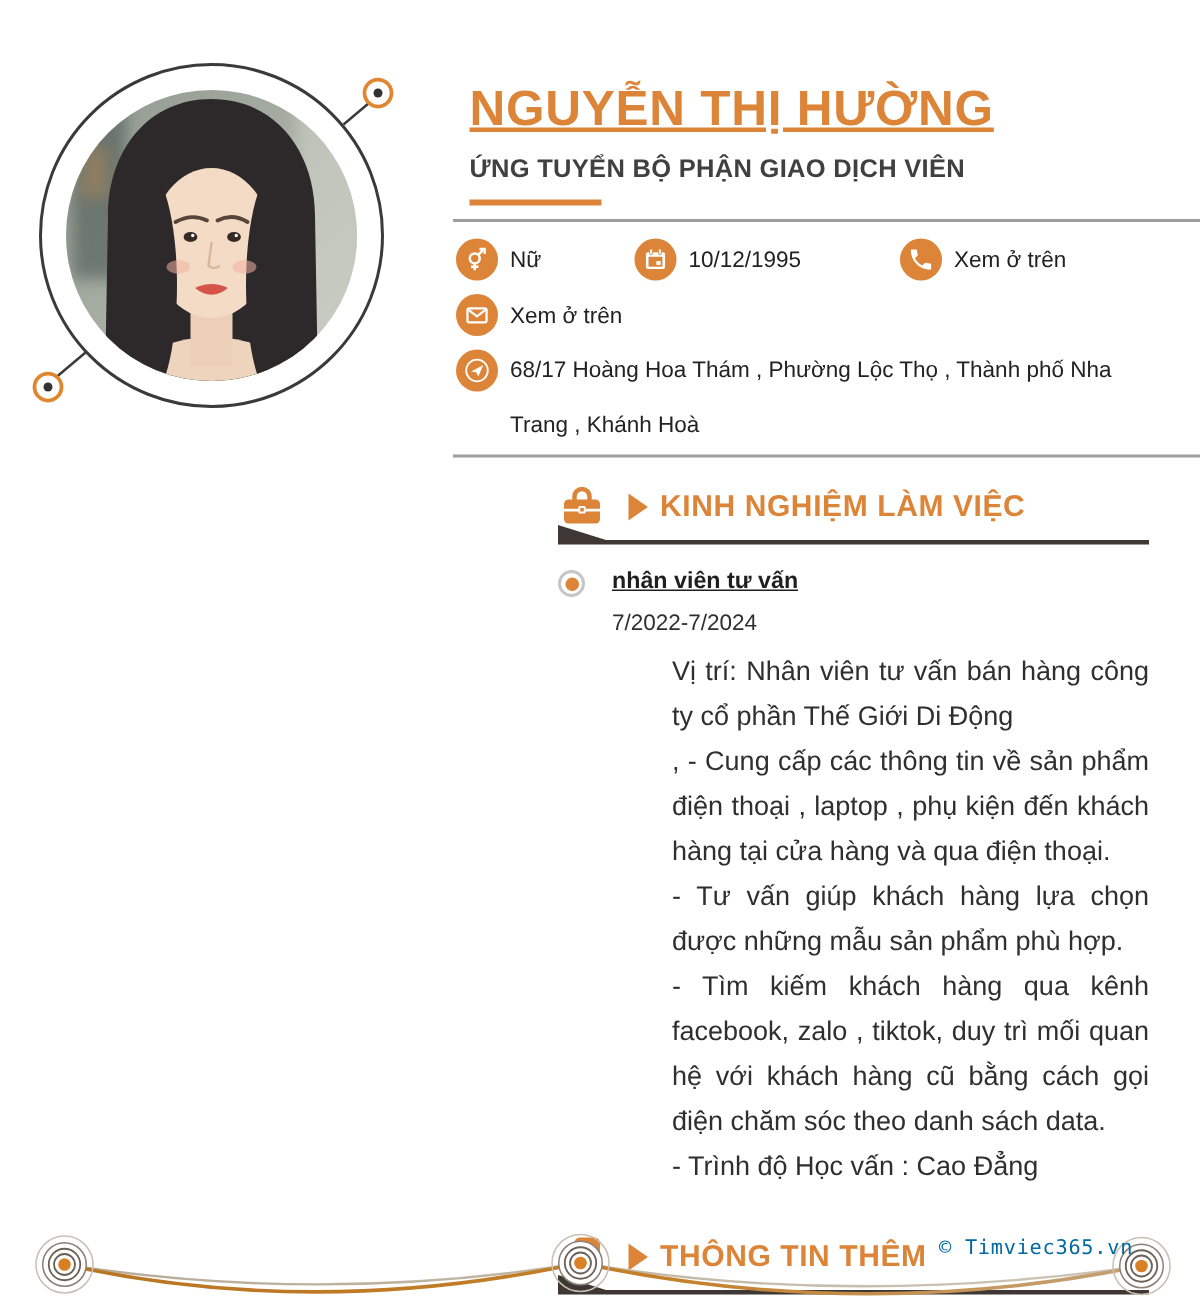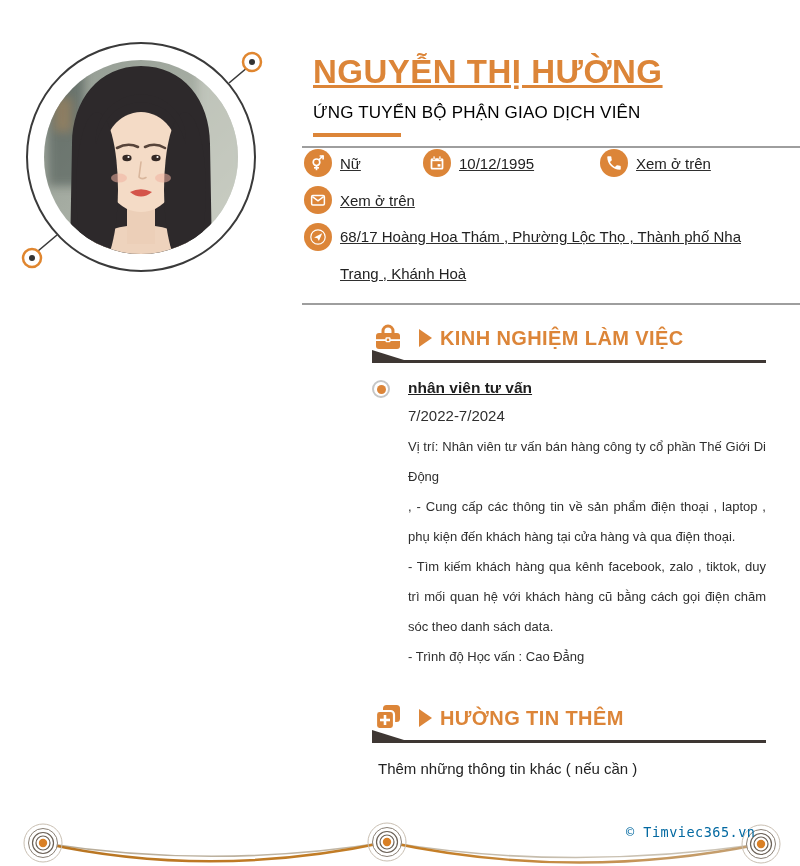--- a/index.html
+++ b/index.html
@@ -12,28 +12,28 @@
   html,body{background:#fff;}
   body{font-family:"Liberation Sans","DejaVu Sans",sans-serif;color:var(--text);}
   .page{position:relative;width:800px;height:866px;background:#fff;overflow:hidden;}
 
   
   .photo-svg{position:absolute;left:0;top:40px;width:290px;height:240px;}
 
   
   .header{position:absolute;left:313px;top:54px;width:487px;}
   .name{font-size:33px;font-weight:bold;color:var(--accent);letter-spacing:.5px;line-height:1.1;text-decoration:underline;}
-  .position{margin-top:13px;font-size:17px;font-weight:normal;color:#000000;letter-spacing:.2px;}
+  .position{margin-top:13px;font-size:17px;font-weight:bold;color:#404040;letter-spacing:.2px;}
   .accent-bar{width:88px;height:4px;background:var(--accent);margin-top:10px;}
   .h-divider{position:absolute;left:302px;right:0;height:2px;background:var(--divider);}
   .h-divider.one{top:146px;}
   .h-divider.two{top:303px;}
 
   
-  .contact{position:absolute;left:304px;top:149px;width:494px;text-decoration:underline;}
+  .contact{position:absolute;left:304px;top:159px;width:494px;}
   .c-row{display:flex;align-items:flex-start;margin-bottom:9px;}
   .c-cell{display:flex;align-items:center;}
   .c-cell.w1{width:119px;}
   .c-cell.w2{width:177px;}
   .c-icon{flex:0 0 28px;width:28px;height:28px;border-radius:50%;background:var(--accent);
           display:flex;align-items:center;justify-content:center;}
   .c-icon svg{width:18px;height:18px;display:block;}
   .c-label{margin-left:8px;font-size:15px;color:#222;}
   .c-address{margin-left:8px;font-size:15px;color:#222;line-height:37px;width:404px;margin-top:-5px;}
 
@@ -51,21 +51,21 @@
 
   .job{display:flex;margin-top:16px;}
   .bullet-col{flex:0 0 36px;padding-top:1px;}
   .bullet{width:18px;height:18px;border-radius:50%;border:2px solid #C6C6C6;background:#fff;
           display:flex;align-items:center;justify-content:center;}
   .bullet-dot{width:9px;height:9px;border-radius:50%;background:var(--accent);}
   .job-body{flex:1;}
   .job-title{font-size:15.5px;font-weight:bold;color:#1F1F1F;text-decoration:underline;}
   .job-period{margin-top:10px;font-size:15px;color:var(--text);}
   .job-desc{margin-top:8px;}
-  .job-desc p{font-size:13px;line-height:30px;text-align:justify;color:var(--text);}
+  .job-desc p{font-size:18px;line-height:30px;text-align:justify;color:var(--text);margin-left:40px;}
 
   .section-extra{margin-top:30px;}
   .extra-note{margin-top:17px;margin-left:6px;font-size:15px;color:#222;}
 
   
   .footer-svg{position:absolute;left:0;top:812px;width:800px;height:54px;}
   .watermark{position:absolute;left:626px;top:824px;font-family:"DejaVu Sans Mono",monospace;
              font-size:13.5px;color:#0369a1;letter-spacing:.5px;}
 </style>
 </head>
@@ -227,39 +227,40 @@
           <span class="bullet">
               <span class="bullet-dot"></span>
             </span>
         </div>
         <div class="job-body">
           <div class="job-title">nhân viên tư vấn</div>
           <div class="job-period">7/2022-7/2024</div>
           <div class="job-desc">
               <p>Vị trí: Nhân viên tư vấn bán hàng công ty cổ phần Thế Giới Di Động</p>
               <p> , - Cung cấp các thông tin về sản phẩm điện thoại , laptop , phụ kiện đến khách hàng tại cửa hàng và qua điện thoại.</p>
+              <p>- Tư vấn giúp khách hàng lựa chọn được những mẫu sản phẩm phù hợp.</p>
               <p>- Tìm kiếm khách hàng qua kênh facebook, zalo , tiktok, duy trì mối quan hệ với khách hàng cũ bằng cách gọi điện chăm sóc theo danh sách data.</p>
               <p>- Trình độ Học vấn : Cao Đẳng</p>
             </div>
         </div>
       </div>
     </div>
 
     <div class="section section-extra">
       <div class="section-head">
         <span class="s-icon">
           <svg viewBox="0 0 32 32">
               <rect x="11" y="3" width="17" height="17" rx="3.5" fill="#DC8538"></rect>
               <rect x="4" y="9" width="18" height="18" rx="3.5" fill="#DC8538" stroke="#fff" stroke-width="2.2"></rect>
               <line x1="8" y1="18" x2="18" y2="18" stroke="#fff" stroke-width="2.6"></line>
               <line x1="13" y1="13" x2="13" y2="23" stroke="#fff" stroke-width="2.6"></line>
             </svg>
         </span>
         <span class="arrow-right"></span>
-        <span class="section-title">HƯỜNG TIN THÊM</span>
+        <span class="section-title">THÔNG TIN THÊM</span>
       </div>
       <div class="section-rule"></div>
       <div class="extra-note">Thêm những thông tin khác ( nếu cần )</div>
     </div>
 
   </div>
 
   <svg class="footer-svg" viewBox="0 0 800 54">
     <defs>
       <linearGradient id="ropeOrange" x1="0" y1="0" x2="1" y2="0">

